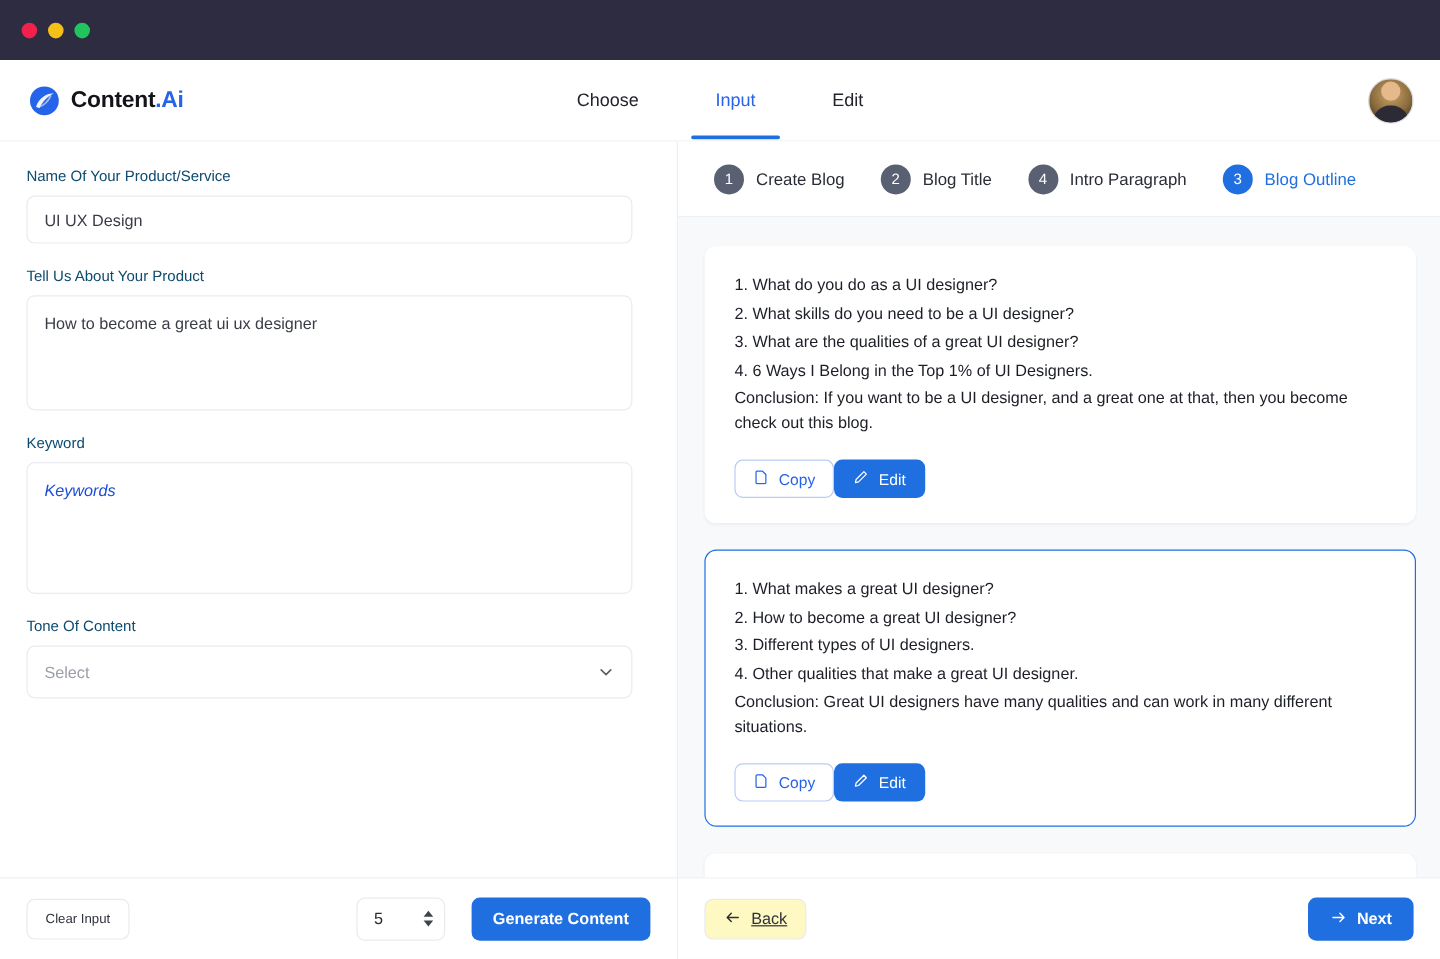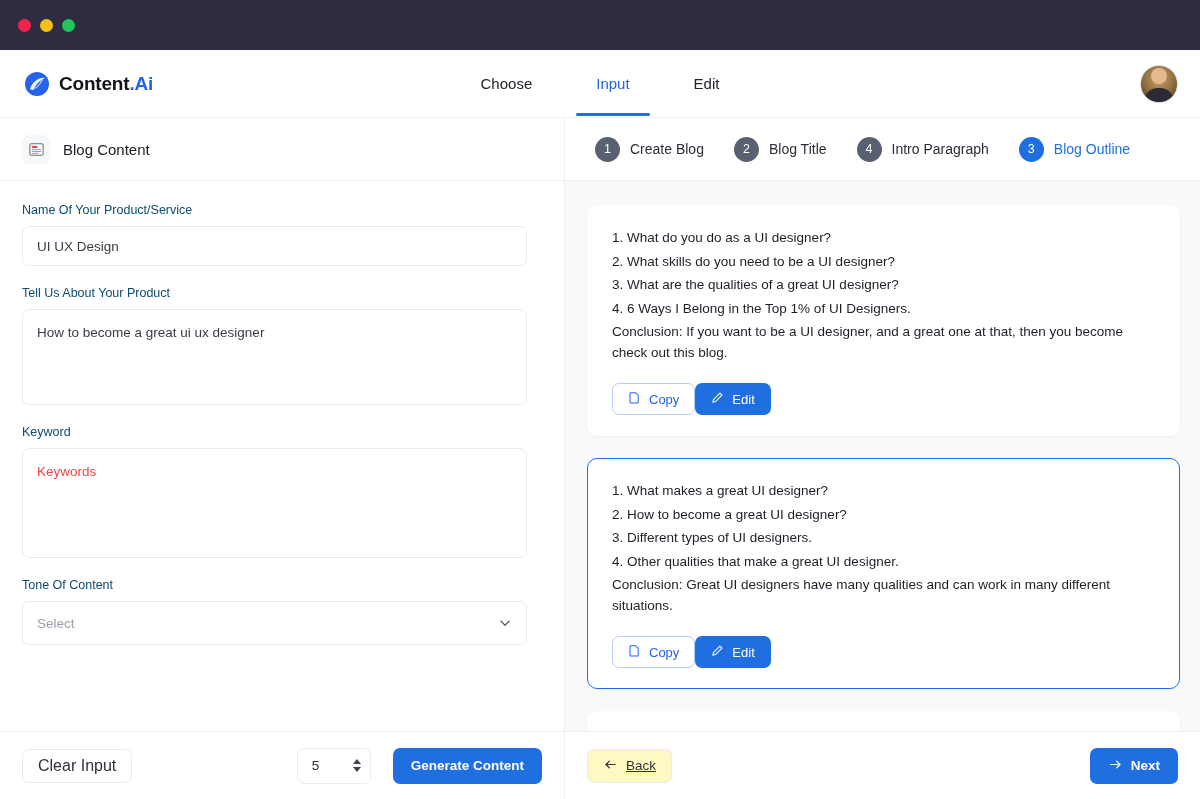--- a/index.html
+++ b/index.html
@@ -90,36 +90,36 @@
   .text-input, .textarea-input, .select-input {
     width: 505px; border: 1px solid #e9ebef; border-radius: 7px;
     background: #fff; font-family: "Liberation Sans", sans-serif;
     font-size: 13.5px; color: #3a3d46; padding: 0 14px;
   }
   .text-input { height: 40px; line-height: 40px; }
   .textarea-input {
     height: 96px; padding: 13px 14px; line-height: 1.45; resize: none; display: block;
   }
   .textarea-input.keywords { height: 110px; }
-  .placeholder { color: #ef4444; }
+  .placeholder { color: #1d4ed8; font-style: italic; }
   .select-input {
     height: 44px; display: flex; align-items: center; justify-content: space-between;
     cursor: pointer;
   }
   .select-input .val { color: #9a9ea9; font-size: 13.5px; }
   .chev { width: 14px; height: 14px; }
 
   .left-footer {
     height: 68px; border-top: 1px solid #eef0f4; background: #fff;
     display: flex; align-items: center; padding: 0 22px; gap: 12px;
   }
   .btn {
     font-family: "Liberation Sans", sans-serif; cursor: pointer;
     display: inline-flex; align-items: center; justify-content: center; gap: 8px;
-    border-radius: 7px; font-size: 16px; white-space: nowrap;
+    border-radius: 7px; font-size: 11px; white-space: nowrap;
   }
   .btn-ghost {
     height: 34px; padding: 0 15px; border: 1px solid #e8eaee;
     background: #fff; color: #2f313a;
   }
   .btn-primary {
     height: 36px; padding: 0 18px; border: none;
     background: #1f6fe0; color: #fff; font-weight: 700; font-size: 13.5px;
   }
   .spacer { flex: 1; }
@@ -222,32 +222,20 @@
     <div class="avatar">
       <span class="face"></span>
       <span class="body"></span>
     </div>
   </div>
 
   <div class="content-split">
 
     <div class="left-panel">
 
-      <div class="left-head">
-        <span class="doc-icon">
-          <svg viewBox="0 0 18 18" width="17" height="17">
-            <rect x="2" y="3" width="14" height="12" rx="1.6" fill="#fff" stroke="#6b7280" stroke-width="1.1"></rect>
-            <rect x="4" y="5.2" width="6" height="2.2" fill="#ef4444"></rect>
-            <rect x="4" y="8.6" width="10" height="1.1" fill="#9ca3af"></rect>
-            <rect x="4" y="10.6" width="10" height="1.1" fill="#9ca3af"></rect>
-            <rect x="4" y="12.6" width="7" height="1.1" fill="#9ca3af"></rect>
-          </svg>
-        </span>
-        <span class="left-head-title">Blog Content</span>
-      </div>
 
       <div class="form-scroll">
 
         <div class="field">
           <div class="field-label">Name Of Your Product/Service</div>
           <div class="text-input">UI UX Design</div>
         </div>
 
         <div class="field">
           <div class="field-label">Tell Us About Your Product</div>

